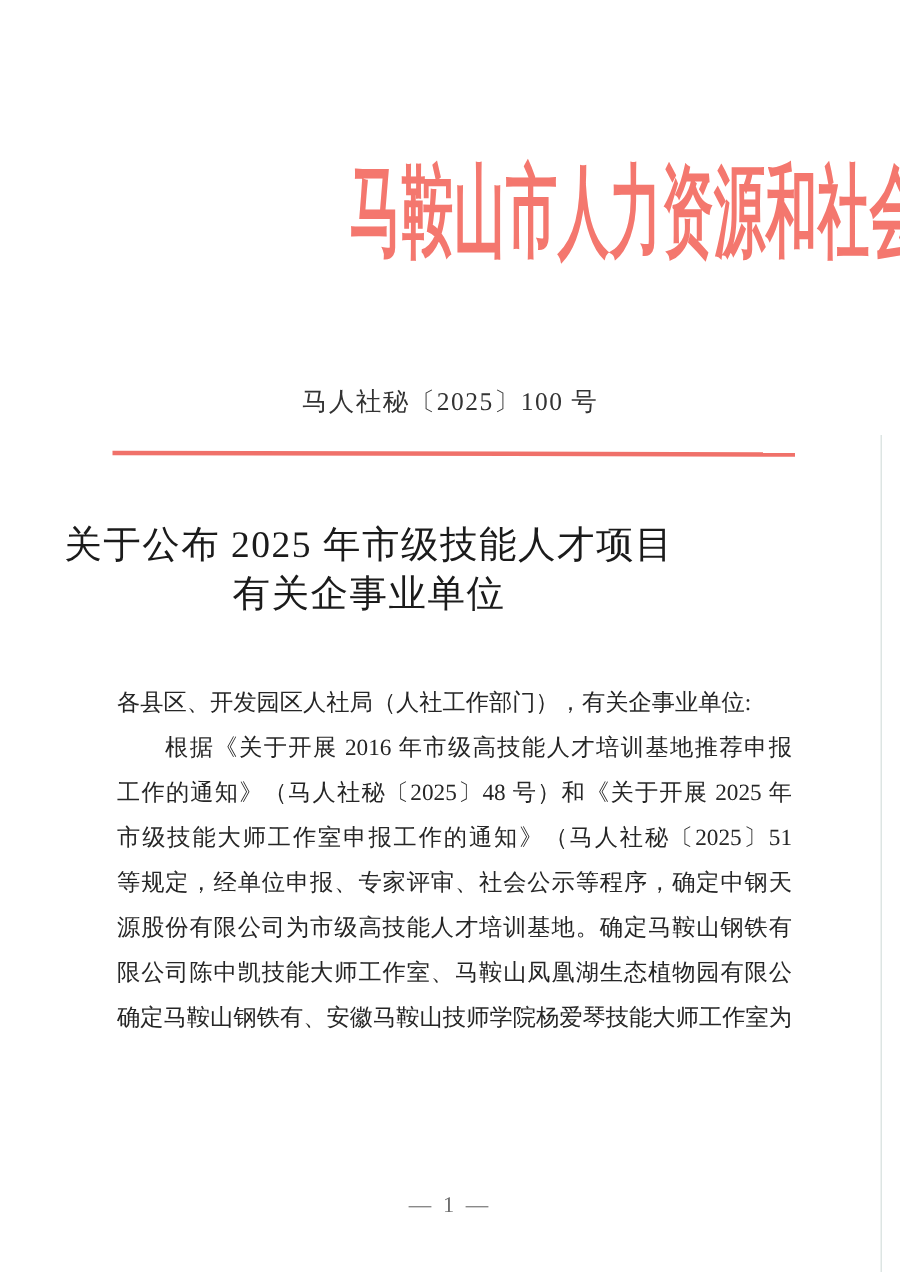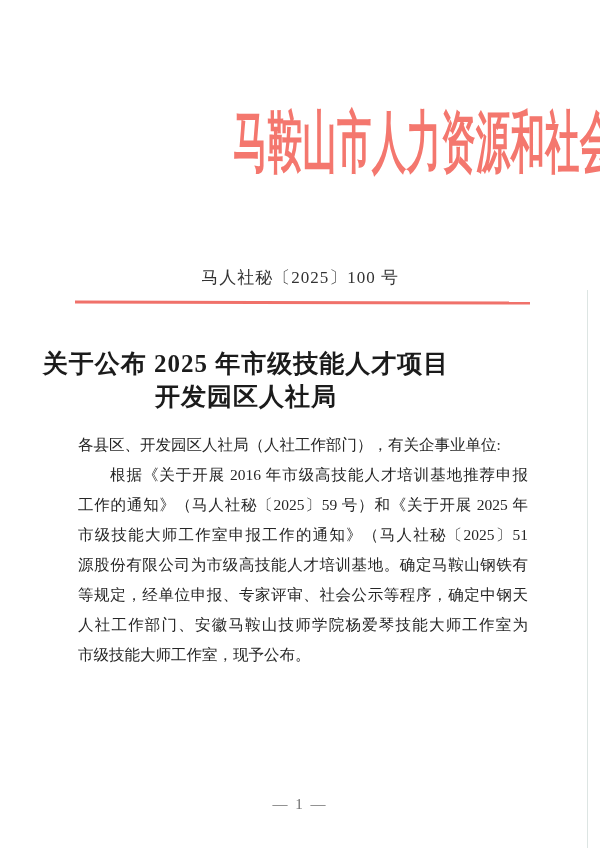--- a/index.html
+++ b/index.html
@@ -27,21 +27,21 @@
     line-height: 78px;
     font-weight: bold;
     color: #f4776e;
     letter-spacing: 1px;
     transform: scaleX(0.51);
     transform-origin: 50% 50%;
   }
   
   .doc-number {
     position: absolute;
-    top: 266px;
+    top: 256px;
     left: 0;
     width: 600px;
     text-align: center;
     font-size: 17px;
     line-height: 24px;
     color: #333333;
     letter-spacing: 1px;
   }
   
   .red-line {
@@ -53,30 +53,30 @@
     background: #f0716a;
     transform: rotate(0.12deg);
   }
   
   .title {
     position: absolute;
     top: 347px;
     left: 0;
     width: 492px;
     text-align: center;
-    font-weight: bold;
+    font-weight: normal;
     font-size: 25px;
     line-height: 33px;
     color: #1b1b1b;
     letter-spacing: 1px;
   }
   
   .body-block {
     position: absolute;
-    top: 430px;
+    top: 454px;
     left: 78px;
     width: 450px;
     font-size: 15.5px;
     color: #262626;
   }
   .body-line {
     height: 30px;
     line-height: 30px;
     overflow: hidden;
   }
@@ -117,31 +117,31 @@
   <div class="agency-wrap">
     <span class="agency">马鞍山市人力资源和社会保障局</span>
   </div>
 
   <div class="doc-number">马人社秘〔2025〕100 号</div>
 
   <div class="red-line"></div>
 
   <div class="title">
     <div>关于公布 2025 年市级技能人才项目</div>
-    <div>开发园区人社局</div>
+    <div>有关企事业单位</div>
   </div>
 
   <div class="body-block">
     <div class="body-line">各县区、开发园区人社局（人社工作部门），有关企事业单位:</div>
     <div class="body-line justify indent">根据《关于开展 2016 年市级高技能人才培训基地推荐申报</div>
-    <div class="body-line justify">工作的通知》（马人社秘〔2025〕59 号）和《关于开展 2025 年</div>
+    <div class="body-line justify">工作的通知》（马人社秘〔2025〕48 号）和《关于开展 2025 年</div>
     <div class="body-line justify">市级技能大师工作室申报工作的通知》（马人社秘〔2025〕51 号）</div>
+    <div class="body-line justify">等规定，经单位申报、专家评审、社会公示等程序，确定中钢天</div>
     <div class="body-line justify">源股份有限公司为市级高技能人才培训基地。确定马鞍山钢铁有</div>
-    <div class="body-line justify">等规定，经单位申报、专家评审、社会公示等程序，确定中钢天</div>
-    <div class="body-line justify">人社工作部门、安徽马鞍山技师学院杨爱琴技能大师工作室为</div>
-    <div class="body-line">市级技能大师工作室，现予公布。</div>
+    <div class="body-line justify">限公司陈中凯技能大师工作室、马鞍山凤凰湖生态植物园有限公</div>
+    <div class="body-line justify">确定马鞍山钢铁有、安徽马鞍山技师学院杨爱琴技能大师工作室为</div>
   </div>
 
   <div class="page-num">— 1 —</div>
 
   <div class="scan-line"></div>
 
 </div>
 
 </body></html>

